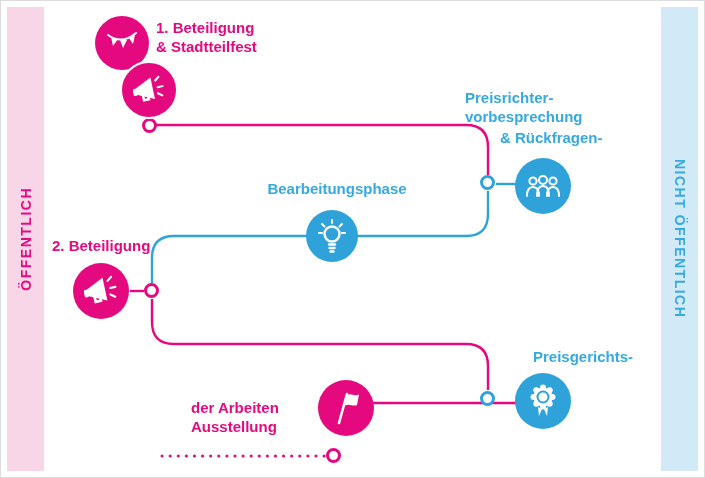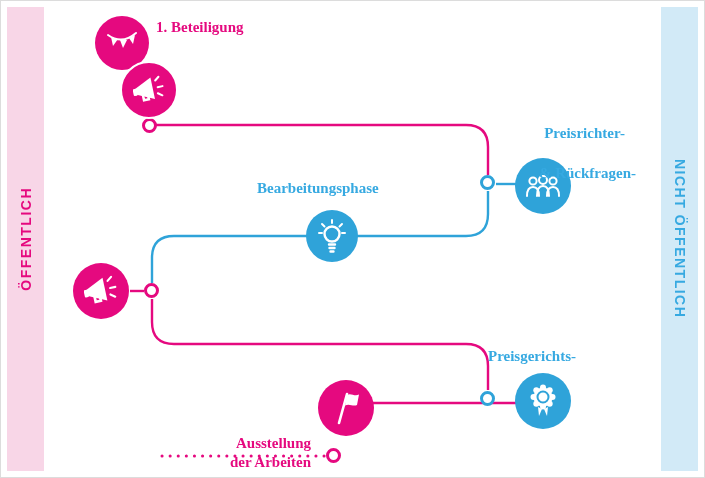--- a/index.html
+++ b/index.html
@@ -25,25 +25,25 @@
   .node-circle { position:absolute; border-radius:50%;
                  display:flex; align-items:center; justify-content:center; }
   .pink-c { background:var(--pink); }
   .blue-c { background:var(--circle-blue); }
   .white-rim { border:2px solid #fff; }
 
   .ring { position:absolute; width:9px; height:9px; border-radius:50%; background:#fff; }
   .ring-pink { border:3px solid var(--pink); }
   .ring-blue { border:3px solid var(--circle-blue); }
 
-  .label { position:absolute; font-weight:700; font-size:15px; line-height:19px;font-family:Liberation Serif, serif; }
+  .label { position:absolute; font-weight:700; font-size:15px; line-height:19px; }
   .pink-t { color:var(--pink); }
   .blue-t { color:var(--blue); }
-  .t-right { text-align:right;margin-top:36px; }
-  .t-center { text-align:left; }
+  .t-right { text-align:left; }
+  .t-center { text-align:center; }
   .line { display:block; }
 </style>
 </head>
 <body>
 
 <div id="canvas">
 
   <svg class="lines" width="705" height="478" viewBox="0 0 705 478">
     <path class="pink-line" d="M156 125 H466 Q488 125 488 147 V175"></path>
     <path class="blue-line" d="M496 184 H516"></path>
@@ -80,36 +80,38 @@
       <g transform="rotate(-12 16 15)">
         <polygon points="3,11 20,3 20,25 3,17" fill="#fff"></polygon>
         <rect x="0" y="11" width="4" height="7" rx="1" fill="#fff"></rect>
         <path d="M9 17 V24 H14 V18" fill="none" stroke="#fff" stroke-width="2.5"></path>
         <path d="M24 7 L28 4 M25 14 H30 M24 20 L28 23" stroke="#fff" stroke-width="2" fill="none" stroke-linecap="round"></path>
       </g>
     </svg>
   </div>
   <div class="label pink-t" style="left:156px;top:18px">
     <span class="line">1. Beteiligung</span>
+    <span class="line">&amp; Stadtteilfest</span>
   </div>
 
   <div class="node-circle blue-c" style="left:515px;top:158px;width:56px;height:56px">
     <svg width="36" height="26" viewBox="0 0 36 26">
       <circle cx="8" cy="8" r="3.6" fill="none" stroke="#fff" stroke-width="2"></circle>
       <path d="M2 23 Q2 14 8 14 Q14 14 14 23" fill="none" stroke="#fff" stroke-width="2" stroke-linecap="round"></path>
       <circle cx="28" cy="8" r="3.6" fill="none" stroke="#fff" stroke-width="2"></circle>
       <path d="M22 23 Q22 14 28 14 Q34 14 34 23" fill="none" stroke="#fff" stroke-width="2" stroke-linecap="round"></path>
       <circle cx="18" cy="7" r="4" fill="none" stroke="#fff" stroke-width="2"></circle>
       <path d="M12 23 Q12 13 18 13 Q24 13 24 23" fill="none" stroke="#fff" stroke-width="2" stroke-linecap="round"></path>
     </svg>
   </div>
   <div class="label blue-t t-right" style="left:465px;top:88px;width:160px">
     <span class="line">Preisrichter-</span>
+    <span class="line">vorbesprechung</span>
   </div>
-  <div class="label blue-t t-right" style="left:476px;top:128px;width:160px">
+  <div class="label blue-t t-right" style="left:500px;top:128px;width:160px">
     <span class="line">&amp; Rückfragen-</span>
   </div>
 
   <div class="node-circle blue-c" style="left:306px;top:210px;width:52px;height:52px">
     <svg width="28" height="34" viewBox="0 0 28 34">
       <path d="M14 1 V4 M4 5 L6.5 7.5 M24 5 L21.5 7.5 M1 14 H4 M27 14 H24" stroke="#fff" stroke-width="2" stroke-linecap="round" fill="none"></path>
       <circle cx="14" cy="15" r="7.5" fill="none" stroke="#fff" stroke-width="2.4"></circle>
       <path d="M11 25.5 H17 M11.5 29 H16.5 M12.5 32.5 H15.5" stroke="#fff" stroke-width="2.4" stroke-linecap="round" fill="none"></path>
     </svg>
   </div>
@@ -120,48 +122,51 @@
   <div class="node-circle pink-c" style="left:73px;top:263px;width:56px;height:56px">
     <svg width="34" height="32" viewBox="0 0 32 30">
       <g transform="rotate(-12 16 15)">
         <polygon points="3,11 20,3 20,25 3,17" fill="#fff"></polygon>
         <rect x="0" y="11" width="4" height="7" rx="1" fill="#fff"></rect>
         <path d="M9 17 V24 H14 V18" fill="none" stroke="#fff" stroke-width="2.5"></path>
         <path d="M24 7 L28 4 M25 14 H30 M24 20 L28 23" stroke="#fff" stroke-width="2" fill="none" stroke-linecap="round"></path>
       </g>
     </svg>
   </div>
+  <div class="label pink-t" style="left:52px;top:236px">
+    <span class="line">2. Beteiligung</span>
+  </div>
 
   <div class="node-circle blue-c" style="left:515px;top:373px;width:56px;height:56px">
     <svg width="32" height="36" viewBox="0 0 32 36">
       <g fill="#fff">
         <circle cx="16" cy="4.5" r="3"></circle>
           <circle cx="22.7" cy="7.3" r="3"></circle>
         <circle cx="25.5" cy="14" r="3"></circle>
           <circle cx="22.7" cy="20.7" r="3"></circle>
         <circle cx="16" cy="23.5" r="3"></circle>
           <circle cx="9.3" cy="20.7" r="3"></circle>
         <circle cx="6.5" cy="14" r="3"></circle>
           <circle cx="9.3" cy="7.3" r="3"></circle>
         <polygon points="11,24 15,26 12,33"></polygon>
           <polygon points="21,24 17,26 20,33"></polygon>
         <circle cx="16" cy="14" r="9.5"></circle>
       </g>
       <circle cx="16" cy="14" r="5.5" fill="none" stroke="#2fa3d9" stroke-width="2"></circle>
     </svg>
   </div>
-  <div class="label blue-t t-center" style="left:488px;top:347px;width:130px">
+  <div class="label blue-t t-center" style="left:518px;top:347px;width:130px">
     <span class="line">Preisgerichts-</span>
   </div>
 
   <div class="node-circle pink-c" style="left:318px;top:380px;width:56px;height:56px">
     <svg width="32" height="34" viewBox="0 0 32 34">
       <path d="M9 32 L17 3" stroke="#fff" stroke-width="2.6" stroke-linecap="round" fill="none"></path>
       <path d="M17 4 C21 1.5 24.5 6 29 3.5 L27 14 C23 16 19.5 12 15 14.5 Z" fill="#fff"></path>
     </svg>
   </div>
   <div class="label pink-t t-right" style="left:191px;top:398px;width:120px">
+    <span class="line">der Arbeiten</span>
     <span class="line">Ausstellung</span>
-    <span class="line">der Arbeiten</span>
   </div>
 
   <div class="frame"></div>
 </div>
 
 </body></html>

